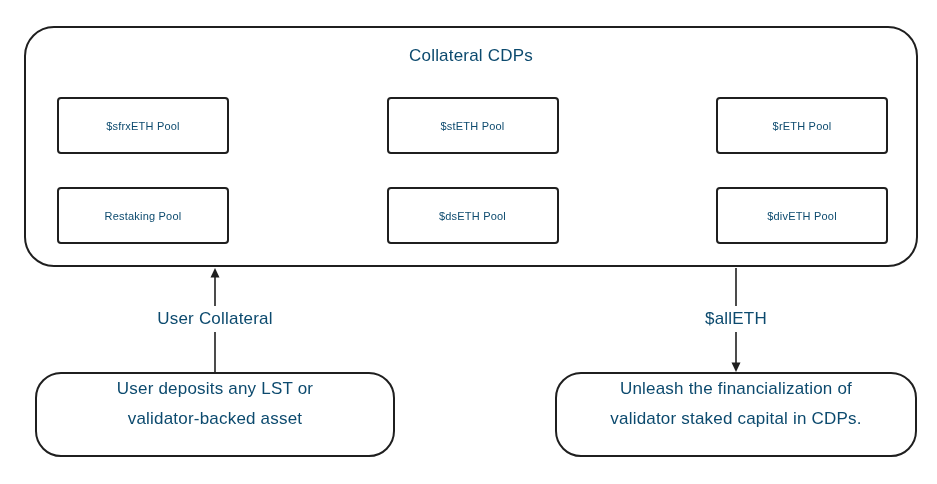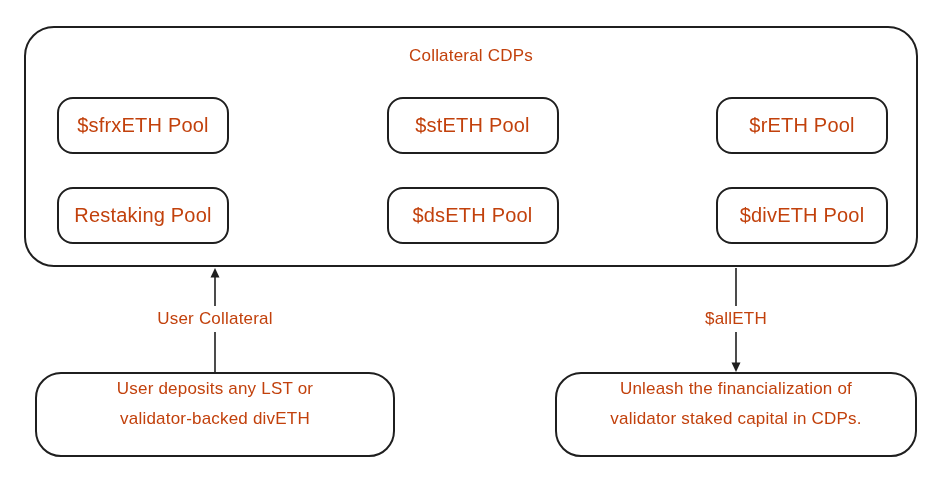--- a/index.html
+++ b/index.html
@@ -6,21 +6,21 @@
     margin: 0;
     padding: 0;
     background: #ffffff;
   }
   .canvas {
     position: relative;
     width: 937px;
     height: 484px;
     background: #ffffff;
     font-family: "Liberation Sans", sans-serif;
-    color: #c2410c;
+    color: #0c4a6e;
     overflow: hidden;
   }
   .outer-box {
     position: absolute;
     left: 24px;
     top: 26px;
     width: 894px;
     height: 241px;
     border: 2px solid #1f1f1f;
     border-radius: 30px;
@@ -42,27 +42,27 @@
     right: 28px;
     display: flex;
     justify-content: space-between;
   }
   .pool-row.r1 { top: 69px; }
   .pool-row.r2 { top: 159px; gap: 16px; }
   .pool-box {
     width: 172px;
     height: 57px;
     border: 2px solid #1f1f1f;
-    border-radius: 16px;
+    border-radius: 4px;
     box-sizing: border-box;
     background: #ffffff;
     display: flex;
     align-items: center;
     justify-content: center;
-    font-size: 20px;
+    font-size: 11px;
     letter-spacing: 0.2px;
     white-space: nowrap;
   }
   .arrow {
     position: absolute;
     width: 16px;
     height: 104px;
     top: 268px;
   }
   .arrow-left  { left: 207px; }
@@ -126,21 +126,21 @@
   <svg class="arrow arrow-right" viewBox="0 0 16 104" xmlns="http://www.w3.org/2000/svg">
     <line x1="8" y1="0" x2="8" y2="100" stroke="#1f1f1f" stroke-width="1.6"></line>
     <polygon points="8,104 3.5,94.5 12.5,94.5" fill="#1f1f1f"></polygon>
   </svg>
 
   <div class="flow-label label-left">User Collateral</div>
   <div class="flow-label label-right">$allETH</div>
 
   <div class="note-box note-left">
     <span>User deposits any LST or</span>
-    <span>validator-backed divETH</span>
+    <span>validator-backed asset</span>
   </div>
 
   <div class="note-box note-right">
     <span>Unleash the financialization of</span>
     <span>validator staked capital in CDPs.</span>
   </div>
 
 </div>
 
 </body></html>

